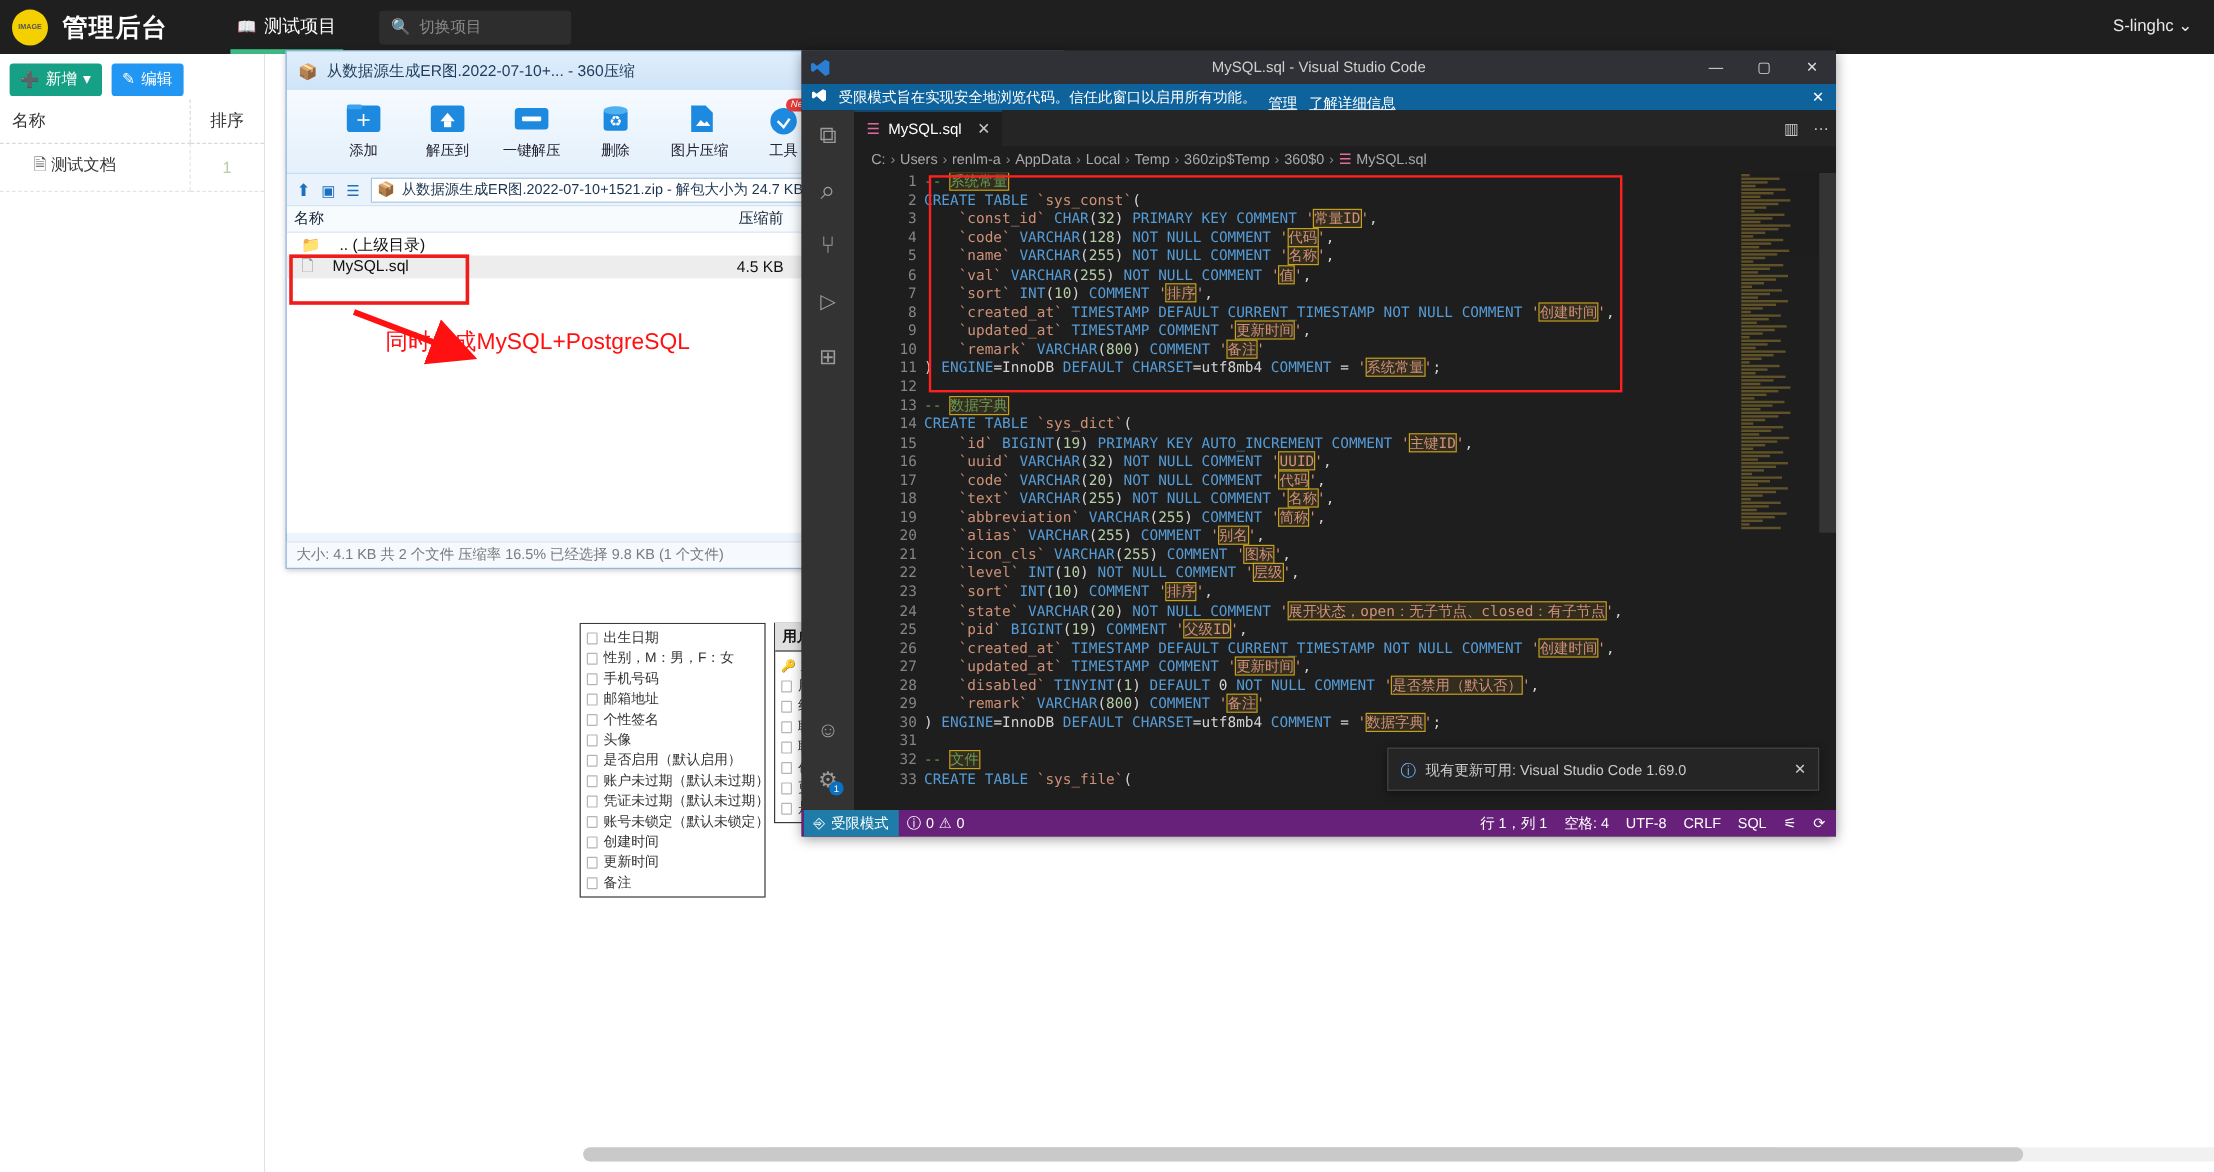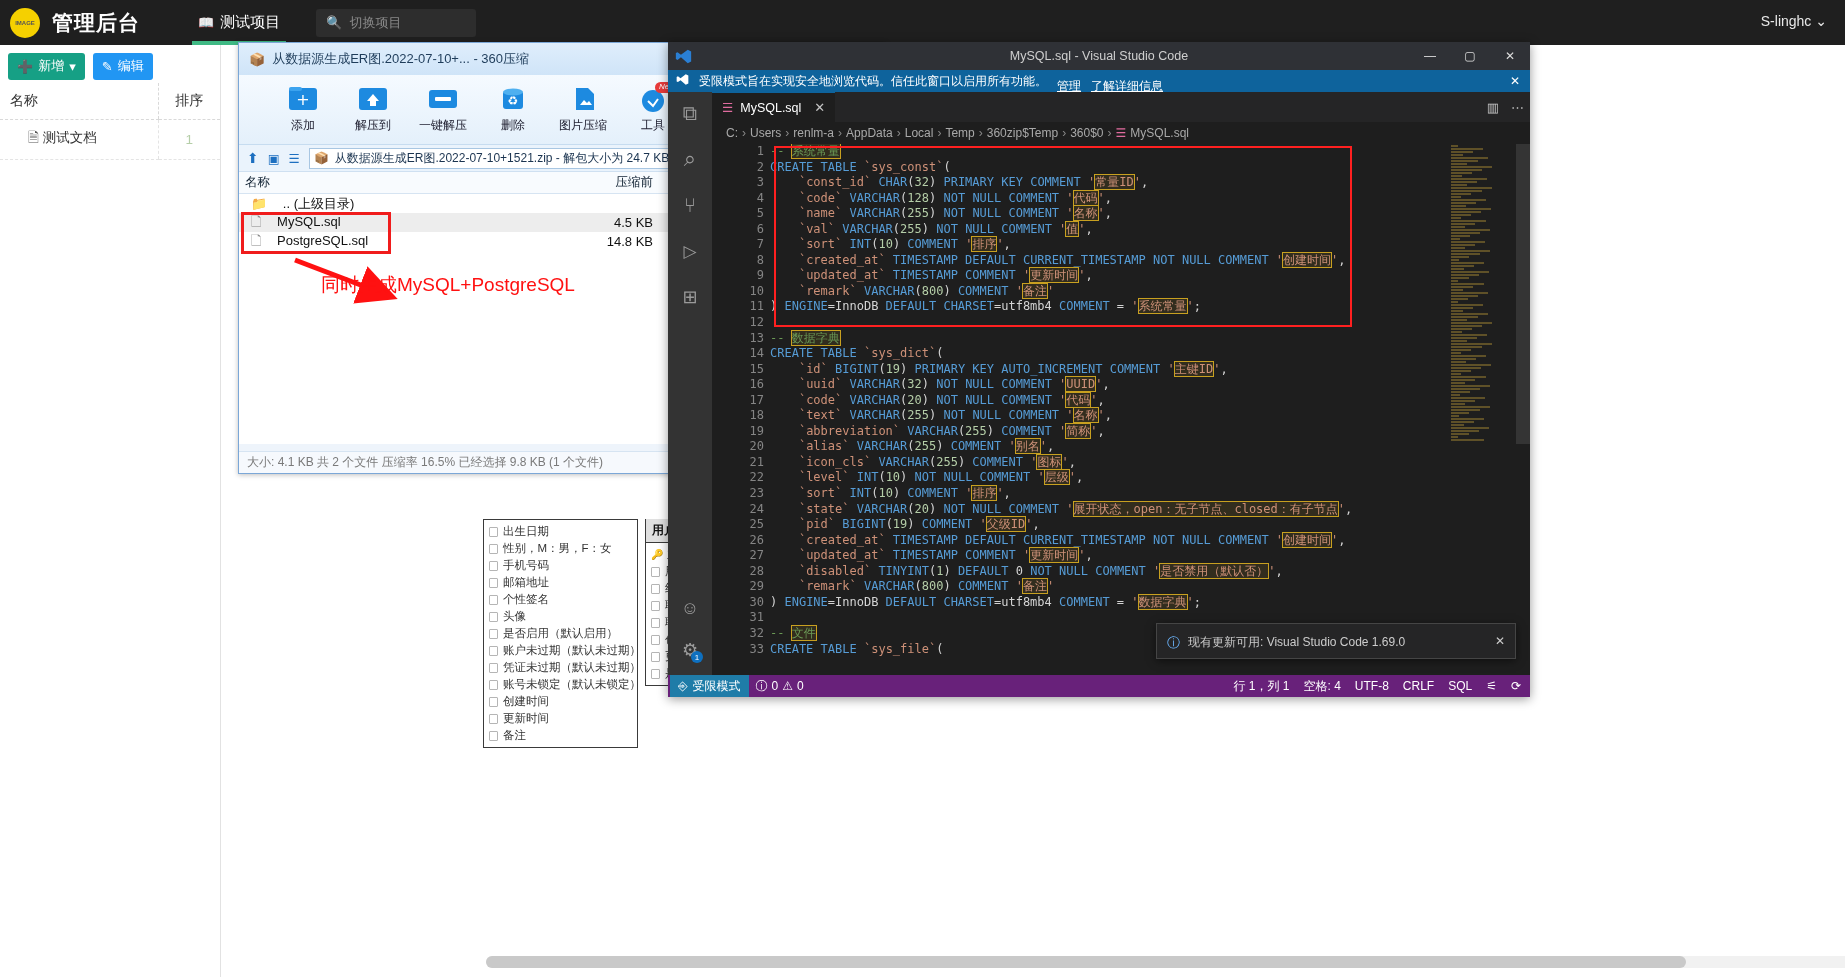--- a/index.html
+++ b/index.html
@@ -500,26 +500,20 @@
         <span class="c-name"><span style="color:#e8b14a;">📁</span>
           <span>.. (上级目录)</span></span>
         <span class="c-pre"></span>
         <span class="c-post"></span>
       </div>
       <div class="zrow hl">
         <span class="c-name"><span style="color:#888;">🗋</span>
           <span>MySQL.sql</span></span>
         <span class="c-pre">4.5 KB</span>
         <span class="c-post">1.7 KB</span>
-      </div>
-      <div class="zrow">
-        <span class="c-name"><span style="color:#888;">🗋</span>
-          <span>PostgreSQL.sql</span></span>
-        <span class="c-pre">14.8 KB</span>
-        <span class="c-post">2.3 KB</span>
       </div>
 
       <div class="redbox"></div>
 
       <svg style="position:absolute;left:52px;top:62px;" width="110" height="48">
         <defs>
             <marker id="ah" markerWidth="8" markerHeight="8" refX="4" refY="4" orient="auto">
           <path d="M0,0 L8,4 L0,8 z" fill="#ff1111"></path>
             </marker>
           </defs>

